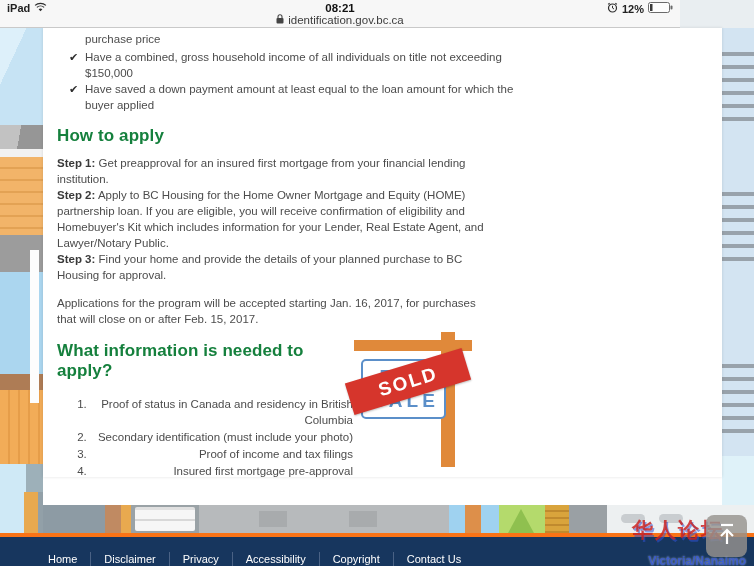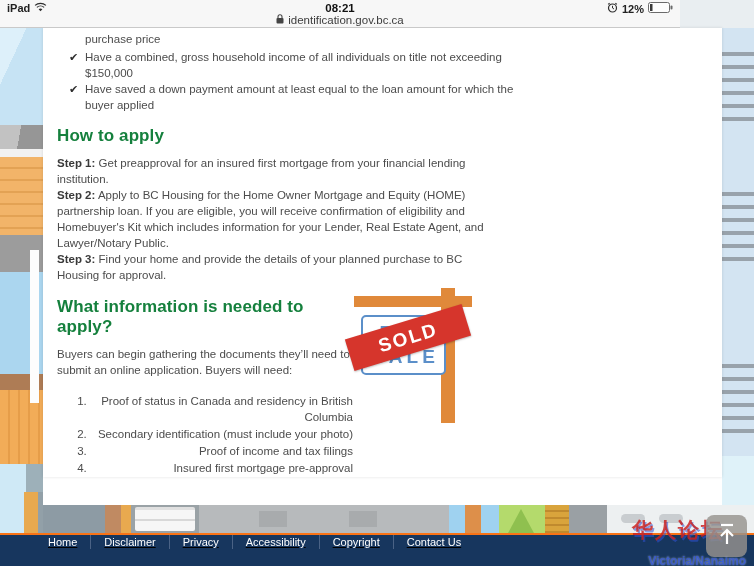--- a/index.html
+++ b/index.html
@@ -102,22 +102,22 @@
                align-items:center; justify-content:center; color:#5b8fc9; font-size:19px;
                font-weight:bold; letter-spacing:4px; line-height:24px; }
   .sign-board span { text-indent:4px; }
   .sold { position:absolute; left:-7px; top:33px; width:122px; height:33px; background:#d6352c;
           transform:rotate(-17deg); display:flex; align-items:center; justify-content:center;
           color:#fff; font-weight:bold; font-size:19px; letter-spacing:2px;
           box-shadow:0 1px 2px rgba(0,0,0,.25); }
 
   
   .footer { position:absolute; left:0; bottom:0; width:754px; height:33px;
-            background:#17365e; border-top:2px solid #f97316; z-index:10;
-            display:flex; align-items:flex-start; padding-left:35px;text-decoration:underline; }
+            background:#17365e; border-top:4px solid #f97316; z-index:10;
+            display:flex; align-items:flex-end; padding-left:35px; }
   .footer nav { display:flex; align-items:center; }
   .footer a { color:#ffffff; font-size:11px; text-decoration:none; padding:0 13px; cursor:pointer; }
   .footer .sep { width:1px; height:14px; background:#4a6285; }
 
   
   .watermark { position:absolute; right:8px; bottom:-1px; z-index:20; text-align:right;
                pointer-events:none; line-height:1; }
   .wm-cn { font-size:21px; font-weight:bold; color:rgba(201,35,35,.85);
            text-shadow:1.5px 1.5px 0 rgba(47,82,212,.55); letter-spacing:2px; margin-right:22px; }
   .wm-en { font-size:12px; font-weight:bold; color:rgba(47,82,212,.8); margin-top:15px;
@@ -239,25 +239,25 @@
     <p>
       <strong>Step 2:</strong>
       <span>Apply to BC Housing for the Home Owner Mortgage and Equity (HOME) partnership loan. If you are eligible, you will receive confirmation of eligibility and Homebuyer's Kit which includes information for your Lender, Real Estate Agent, and Lawyer/Notary Public.</span>
     </p>
     <p>
       <strong>Step 3:</strong>
       <span>Find your home and provide the details of your planned purchase to BC Housing for approval.</span>
     </p>
   </div>
 
+  <p class="note">Applications for the program will be accepted starting Jan. 16, 2017, for purchases that will close on or after Feb. 15, 2017.</p>
 
   <div class="info-row">
     <div class="info-col">
       <h2 class="h-info">What information is needed to apply?</h2>
-      <p>Buyers can begin gathering the documents they’ll need to submit an online application. Buyers will need:</p>
       <ol>
         <li>Proof of status in Canada and residency in British Columbia</li>
         <li>Secondary identification (must include your photo)</li>
         <li>Proof of income and tax filings</li>
         <li>Insured first mortgage pre-approval</li>
       </ol>
     </div>
     <div class="sign">
       <div class="sign-post"></div>
       <div class="sign-arm"></div>

